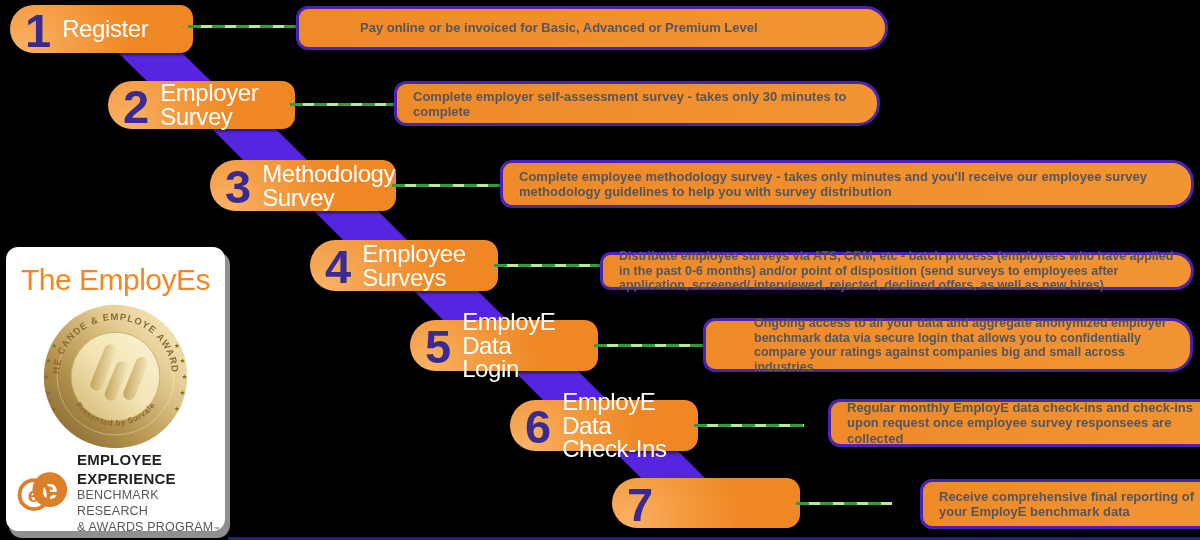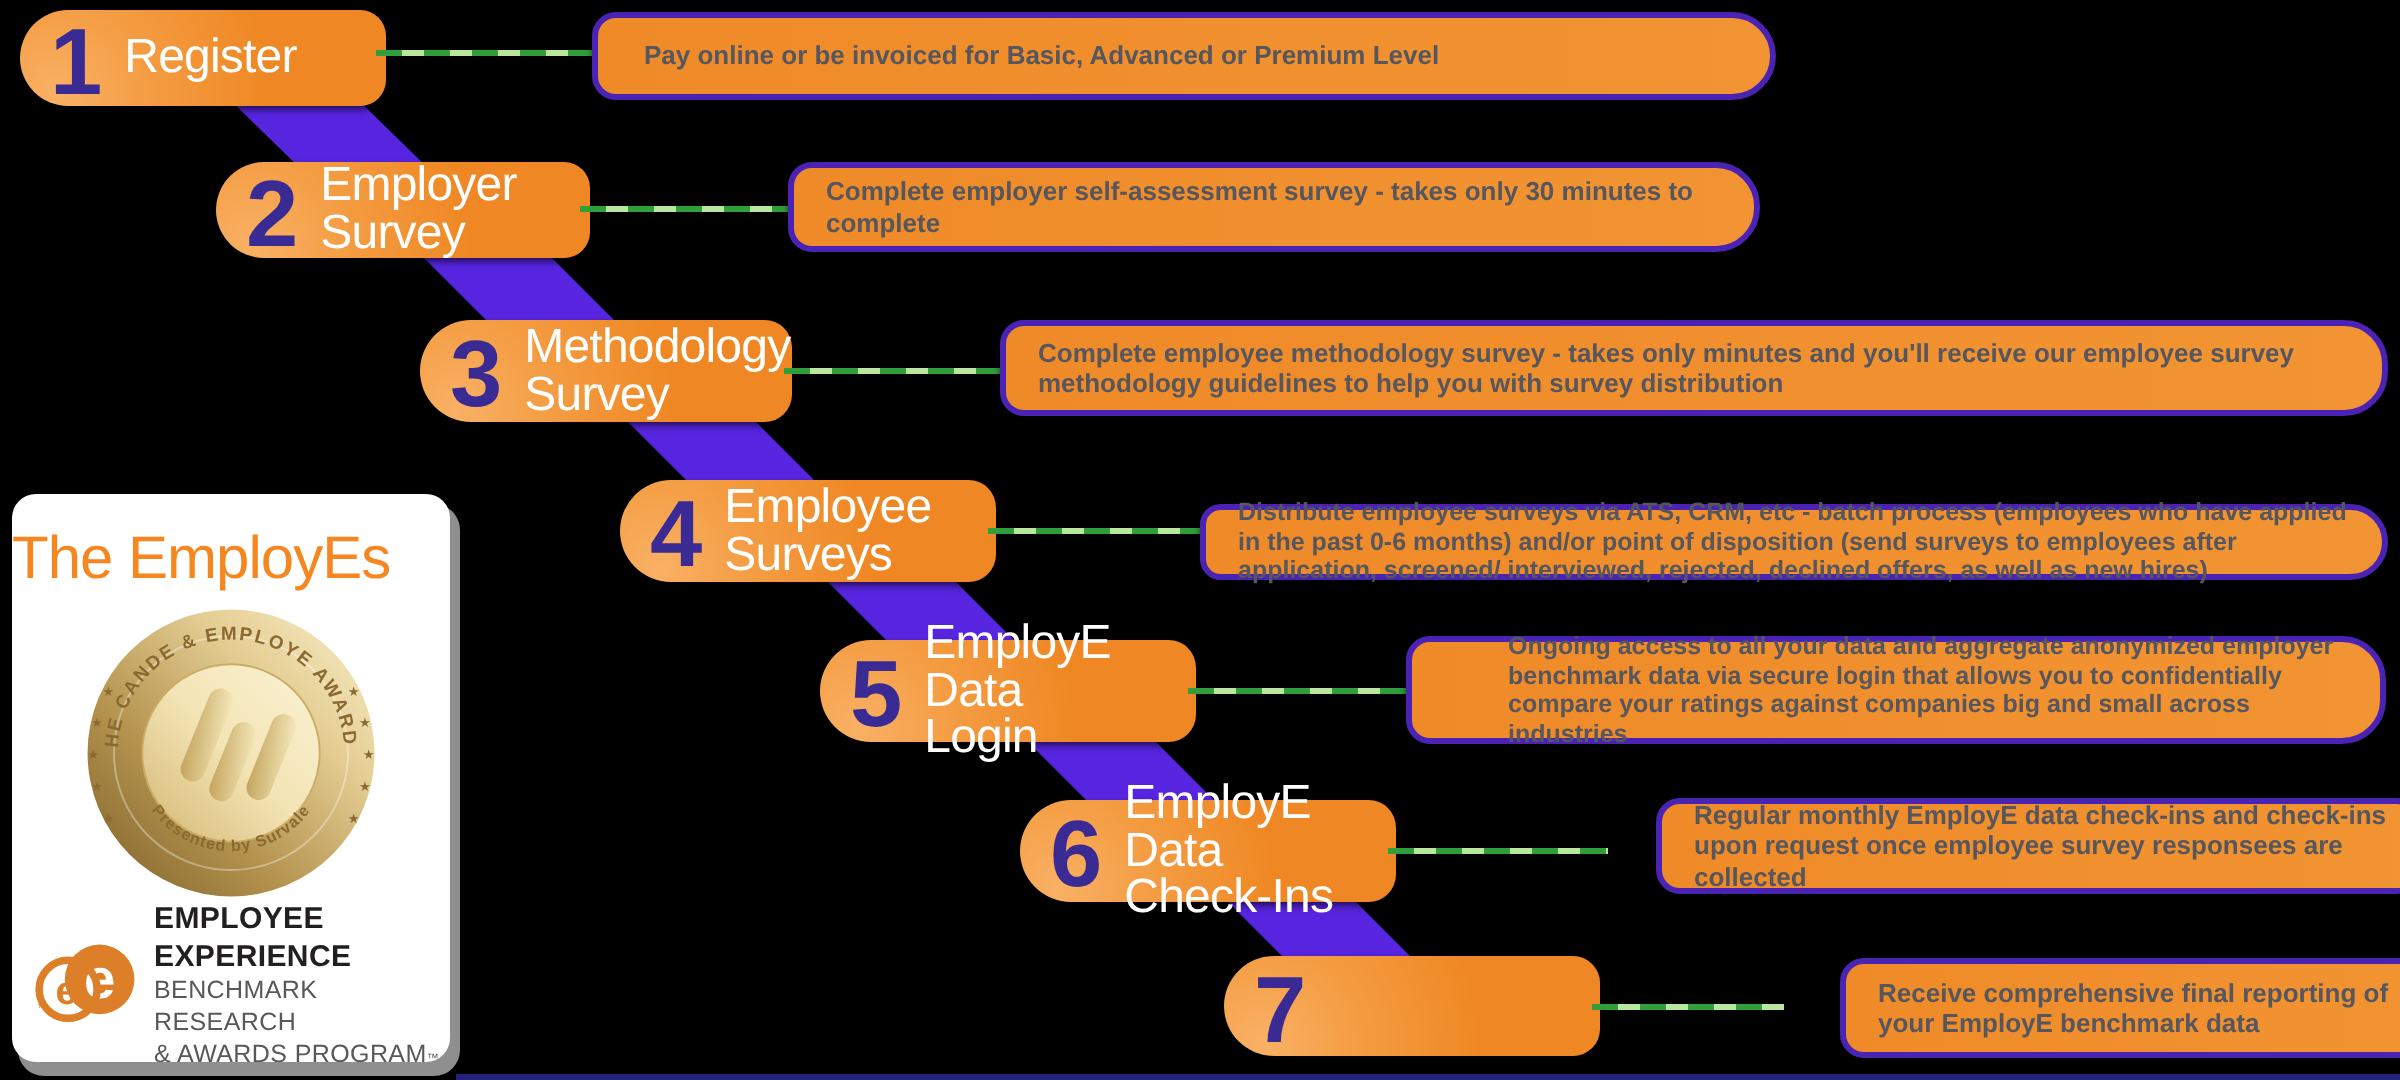--- a/index.html
+++ b/index.html
@@ -47,22 +47,22 @@
   
   .desc{
     position:absolute;z-index:2;display:flex;align-items:center;
     background:linear-gradient(90deg,#EF8A28,#F29433);
     border:3px solid var(--border-purple);
     border-radius:12px 22px 22px 12px;
     color:var(--ink);font-weight:bold;font-size:13px;line-height:1.16;
     padding:4px 14px 4px 16px;
     box-shadow:0 2px 3px rgba(0,0,0,0.6);
   }
-  .d1{left:296px;top:6px;width:592px;height:44px;padding-left:23px;}
-  .d2{left:394px;top:81px;width:486px;height:45px;}
+  .d1{left:296px;top:6px;width:592px;height:44px;padding-left:61px;}
+  .d2{left:394px;top:81px;width:486px;height:45px;align-items:flex-end;}
   .d3{left:500px;top:160px;width:694px;height:48px;}
   .d4{left:600px;top:252px;width:594px;height:38px;font-size:12.5px;}
   .d5{left:703px;top:318px;width:490px;height:54px;font-size:12.5px;padding-left:48px;}
   .d6{left:828px;top:399px;width:392px;height:48px;}
   .d7{left:888px;top:479px;width:305px;height:50px;margin-left:32px;}
 
   
   .dash{
     position:absolute;z-index:2;height:3px;
     background:repeating-linear-gradient(90deg,var(--green-dark) 0 13px,var(--green-light) 13px 24px);
@@ -76,21 +76,21 @@
   .h7{left:796px;top:502px;width:96px;}
 
   
   .card{
     position:absolute;z-index:3;left:6px;top:247px;width:219px;height:284px;
     background:#fff;border-radius:12px;
     box-shadow:4px 6px 0 1px #8F8F8F;
     overflow:hidden;
   }
   .card-title{
-    position:absolute;left:0;right:0;top:16px;text-align:left;
+    position:absolute;left:0;right:0;top:16px;text-align:center;
     color:var(--card-title);font-size:30px;letter-spacing:-0.5px;
   }
   .medal{position:absolute;left:34px;top:54px;width:151px;height:151px;}
   .brandrow{position:absolute;left:9px;top:216px;width:205px;height:60px;display:flex;align-items:center;}
   .brand-icon{flex:0 0 auto;width:58px;height:56px;}
   .brand-text{margin-left:4px;}
   .brand-l1{font-size:15px;font-weight:bold;color:#221F20;letter-spacing:0.2px;line-height:1.25;}
   .brand-l2,.brand-l3{font-size:12.5px;color:#57585A;letter-spacing:0.2px;line-height:1.25;}
   .brand-tm{font-size:6px;color:#57585A;vertical-align:baseline;}
 

